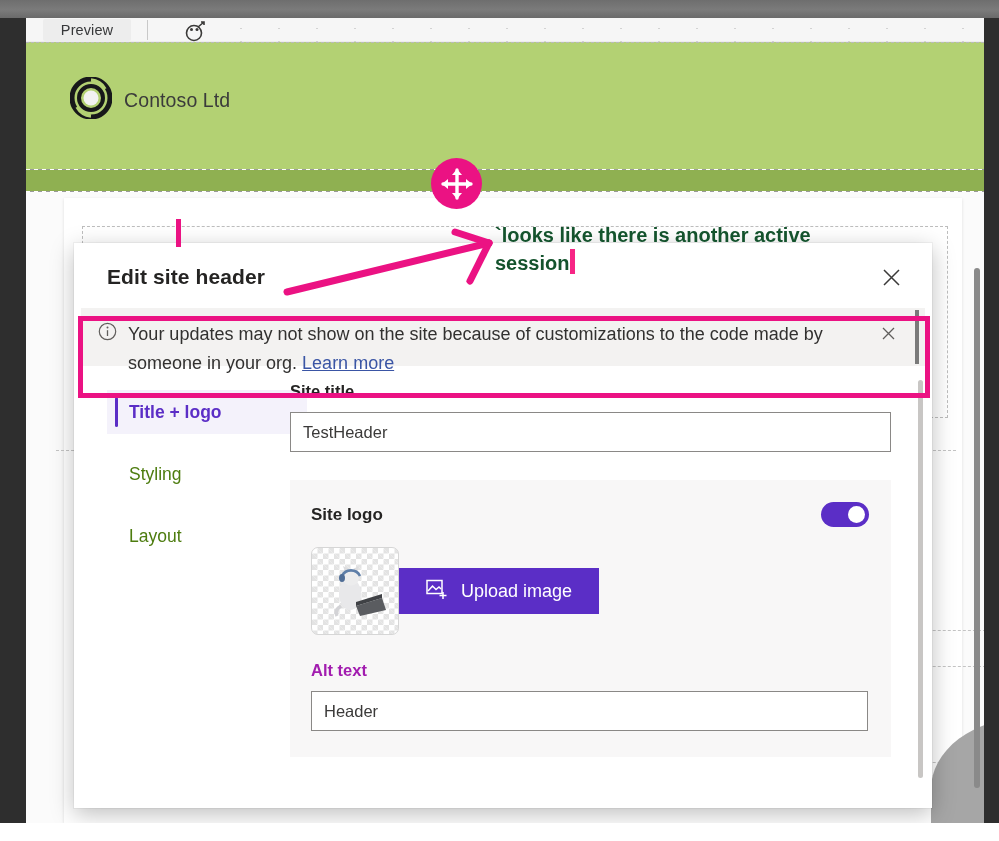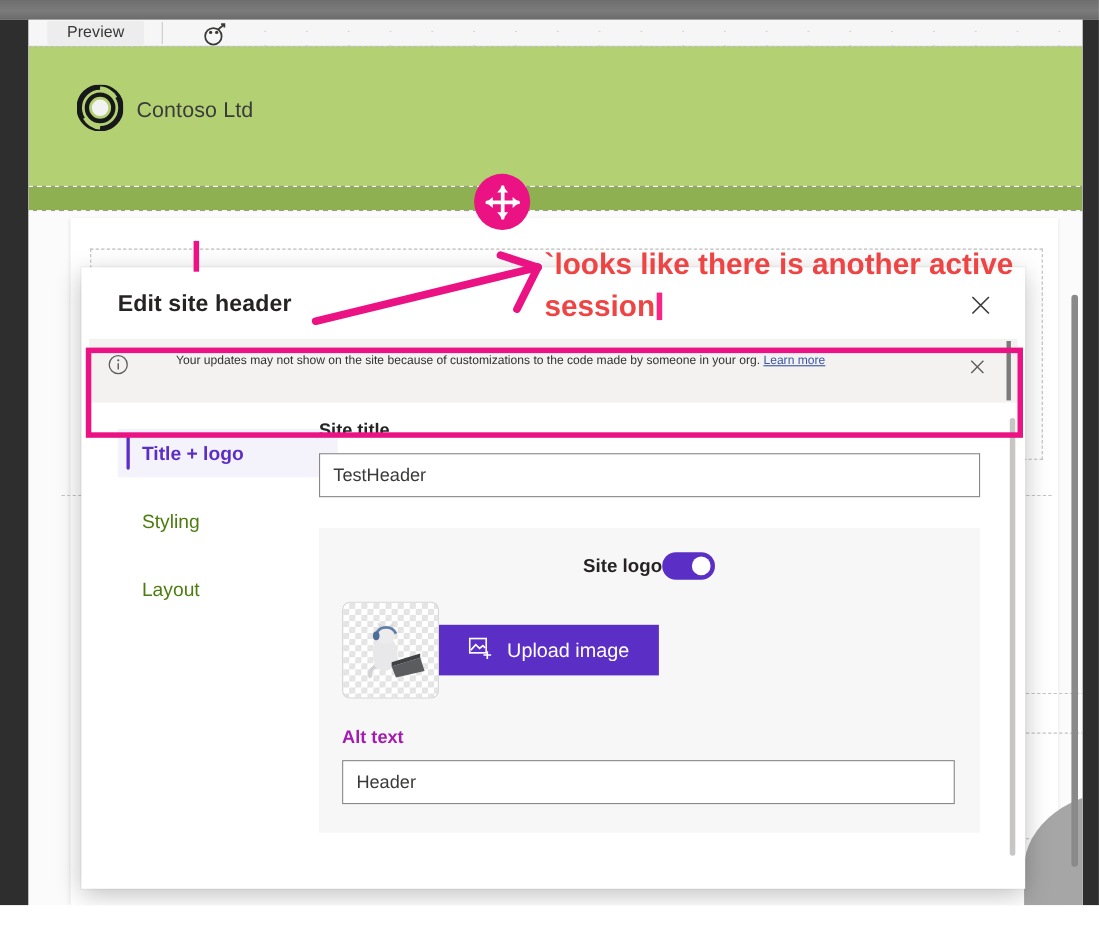--- a/index.html
+++ b/index.html
@@ -120,21 +120,21 @@
     display:flex; align-items:center; justify-content:center;
     color:#3b3a39; cursor:pointer;
   }
 
   .msgbar {
     position:absolute; left:7px; top:65px; width:844px; height:58px;
     background:#f3f2f1;
     display:flex; align-items:flex-start; padding:12px 10px 0 17px;
   }
   .msg-ico { flex:0 0 auto; margin-top:2px; margin-right:11px; }
-  .msg-text { font-size:11px; color:#323130; line-height:1.63; max-width:700px;margin-left:32px; }
+  .msg-text { font-size:18px; color:#323130; line-height:1.63; max-width:700px; }
   .msg-link { color:#3a55a5; text-decoration:underline; cursor:pointer; }
   .msg-close {
     position:absolute; right:24px; top:12px; width:26px; height:26px;
     display:flex; align-items:center; justify-content:center; color:#605e5c; cursor:pointer;
   }
   .msg-scroll {
     position:absolute; right:6px; top:2px; width:4px; height:54px; background:#7a7a7a;
   }
 
   
@@ -154,21 +154,21 @@
   .form { position:absolute; left:216px; top:16px; width:618px; }
   .fld-label { font-size:16.5px; font-weight:bold; color:#252423; margin-bottom:11px; }
   .txtfield {
     width:601px; height:40px; border:1px solid #8a8886; background:#ffffff;
     display:flex; align-items:center; padding:0 12px; font-size:16.5px; color:#3b3a39;
   }
   .logo-panel {
     margin-top:28px; width:601px; background:#f8f7f7; padding:22px 22px 26px 21px;
     position:relative;
   }
-  .logo-row { display:flex; align-items:center; justify-content:center; }
+  .logo-row { display:flex; align-items:center; justify-content:space-between; }
   .logo-heading { font-size:17px; font-weight:bold; color:#252423; }
   .toggle {
     width:48px; height:25px; border-radius:13px; background:#5b2ec6;
     position:relative; cursor:pointer;
   }
   .toggle .knob {
     position:absolute; right:4px; top:4px; width:17px; height:17px;
     border-radius:50%; background:#ffffff;
   }
   .upload-row { display:flex; align-items:center; margin-top:20px; }
@@ -200,21 +200,21 @@
   .anno { position:absolute; left:0; top:0; width:999px; height:841px; pointer-events:none; }
   .anno-rect {
     position:absolute; left:78px; top:316px; width:852px; height:82px;
     border:5px solid #eb1283;
   }
   .anno-tick {
     position:absolute; left:176px; top:219px; width:5px; height:28px; background:#eb1283;
   }
   .anno-text {
     position:absolute; left:495px; top:221px; width:505px;
-    font-size:27px; font-weight:bold; color:#ef4444; line-height:1.42;
+    font-size:20px; font-weight:bold; color:#14532d; line-height:1.42;
   }
   .anno-caret {
     display:inline-block; width:5px; height:25px; background:#f72585;
     vertical-align:-4px; margin-left:1px;
   }
   .move-badge {
     position:absolute; left:431px; top:158px; width:51px; height:51px;
     border-radius:50%; background:#eb1283;
     display:flex; align-items:center; justify-content:center;
   }

